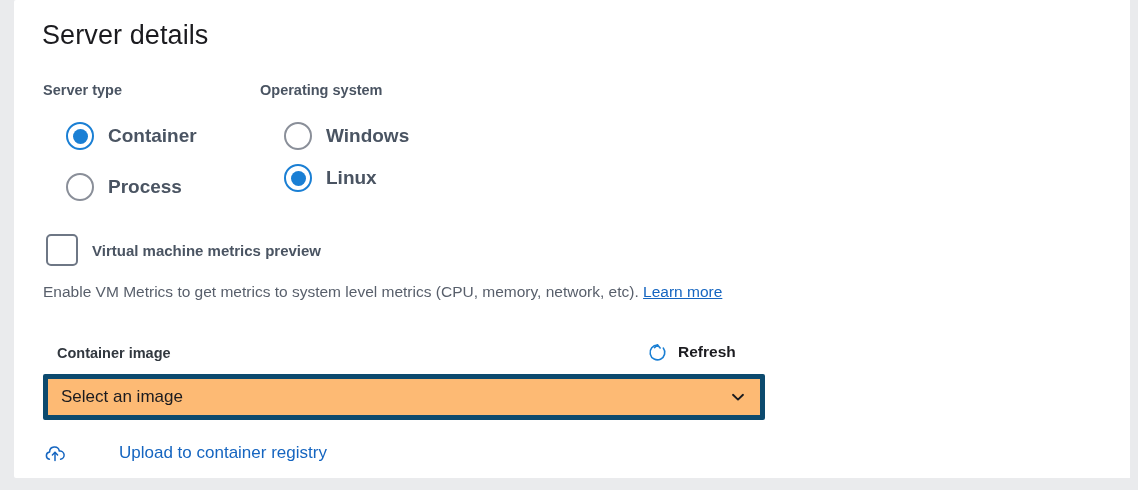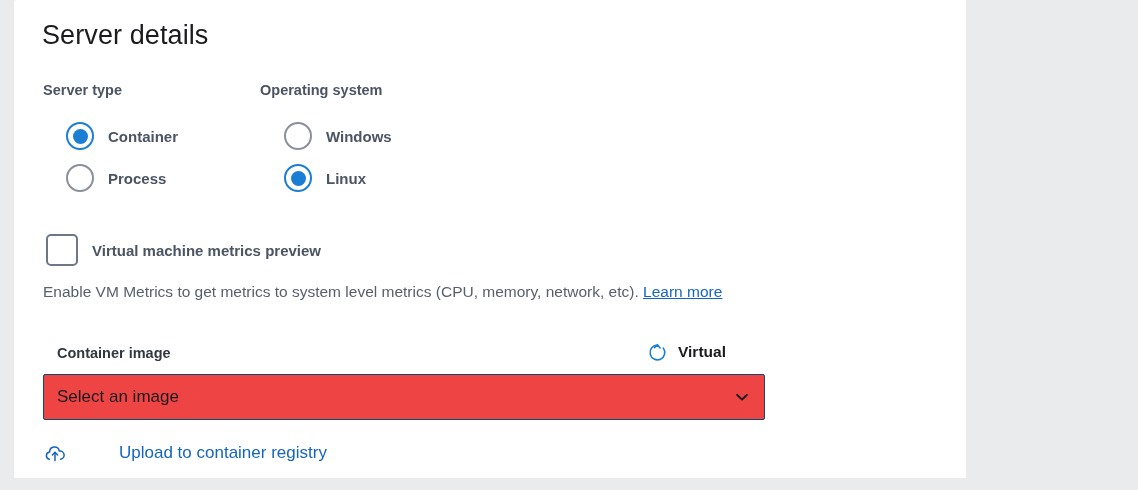--- a/index.html
+++ b/index.html
@@ -14,21 +14,21 @@
     background: #eaebed;
     font-family: "Liberation Sans", sans-serif;
     -webkit-font-smoothing: antialiased;
   }
 
   
   .card {
     position: absolute;
     left: 14px;
     top: 0;
-    width: 952px;
+    width: 1116px;
     height: 478px;
     background: #ffffff;
     border-radius: 2px 0 0 2px;
     box-sizing: border-box;
   }
 
   .inner {
     position: absolute;
     left: 28px;
     top: 0;
@@ -62,21 +62,21 @@
   .group-label.os          { left: 218px; top: 80px; }
 
   
   .radio-row {
     position: absolute;
     display: flex;
     align-items: center;
     height: 30px;
   }
   .radio-row.r-container { left: 24px;  top: 121px; }
-  .radio-row.r-process   { left: 24px;  top: 163px; }
+  .radio-row.r-process   { left: 24px;  top: 172px; }
   .radio-row.r-windows   { left: 242px; top: 121px; }
   .radio-row.r-linux     { left: 242px; top: 163px; }
 
   .radio {
     width: 28px;
     height: 28px;
     border-radius: 50%;
     box-sizing: border-box;
     border: 2px solid #8a8f99;
     background: #fff;
@@ -92,21 +92,21 @@
     left: 50%;
     top: 50%;
     width: 15px;
     height: 15px;
     margin: -7.5px 0 0 -7.5px;
     border-radius: 50%;
     background: #1a7fd4;
   }
   .radio-label {
     margin-left: 14px;
-    font-size: 15px;
+    font-size: 19px;
     font-weight: 700;
     color: #4a5462;
     white-space: nowrap;
   }
 
   
   .check-row {
     position: absolute;
     left: 4px;
     top: 234px;
@@ -184,23 +184,23 @@
   }
 
   
   .select-box {
     position: absolute;
     left: 1px;
     top: 374px;
     width: 722px;
     height: 46px;
     box-sizing: border-box;
-    border: 1px solid #0c4a6e;
+    border: 5px solid #0c4a6e;
     border-radius: 2px;
-    background: #ef4444;
+    background: #fdba74;
     cursor: pointer;
   }
   .select-value {
     position: absolute;
     left: 13px;
     top: 50%;
     transform: translateY(-50%);
     font-size: 17px;
     font-weight: 400;
     color: #1b1b1f;
@@ -282,21 +282,21 @@
       <span class="lm-link">Learn more</span>
     </div>
 
     <div class="ci-label">Container image</div>
 
     <div class="refresh">
       <svg class="r-ico" viewBox="0 0 24 24">
         <path d="M12 3.6 A8.4 8.4 0 1 0 18.6 6.9" fill="none" stroke="#1a7fd4" stroke-width="1.8" stroke-linecap="round"></path>
         <path d="M8.6 6.4 L12.1 3.3 L15.0 6.9" fill="none" stroke="#1a7fd4" stroke-width="1.8" stroke-linecap="round" stroke-linejoin="round"></path>
       </svg>
-      <span class="r-text">Virtual</span>
+      <span class="r-text">Refresh</span>
     </div>
 
     <div class="select-box">
       <span class="select-value">Select an image</span>
       <svg class="select-chev" viewBox="0 0 16 16">
         <path d="M3 5.8 L8 10.6 L13 5.8" fill="none" stroke="#1b1b1f" stroke-width="1.9" stroke-linecap="round" stroke-linejoin="round"></path>
       </svg>
     </div>
 
     <div class="upload">

